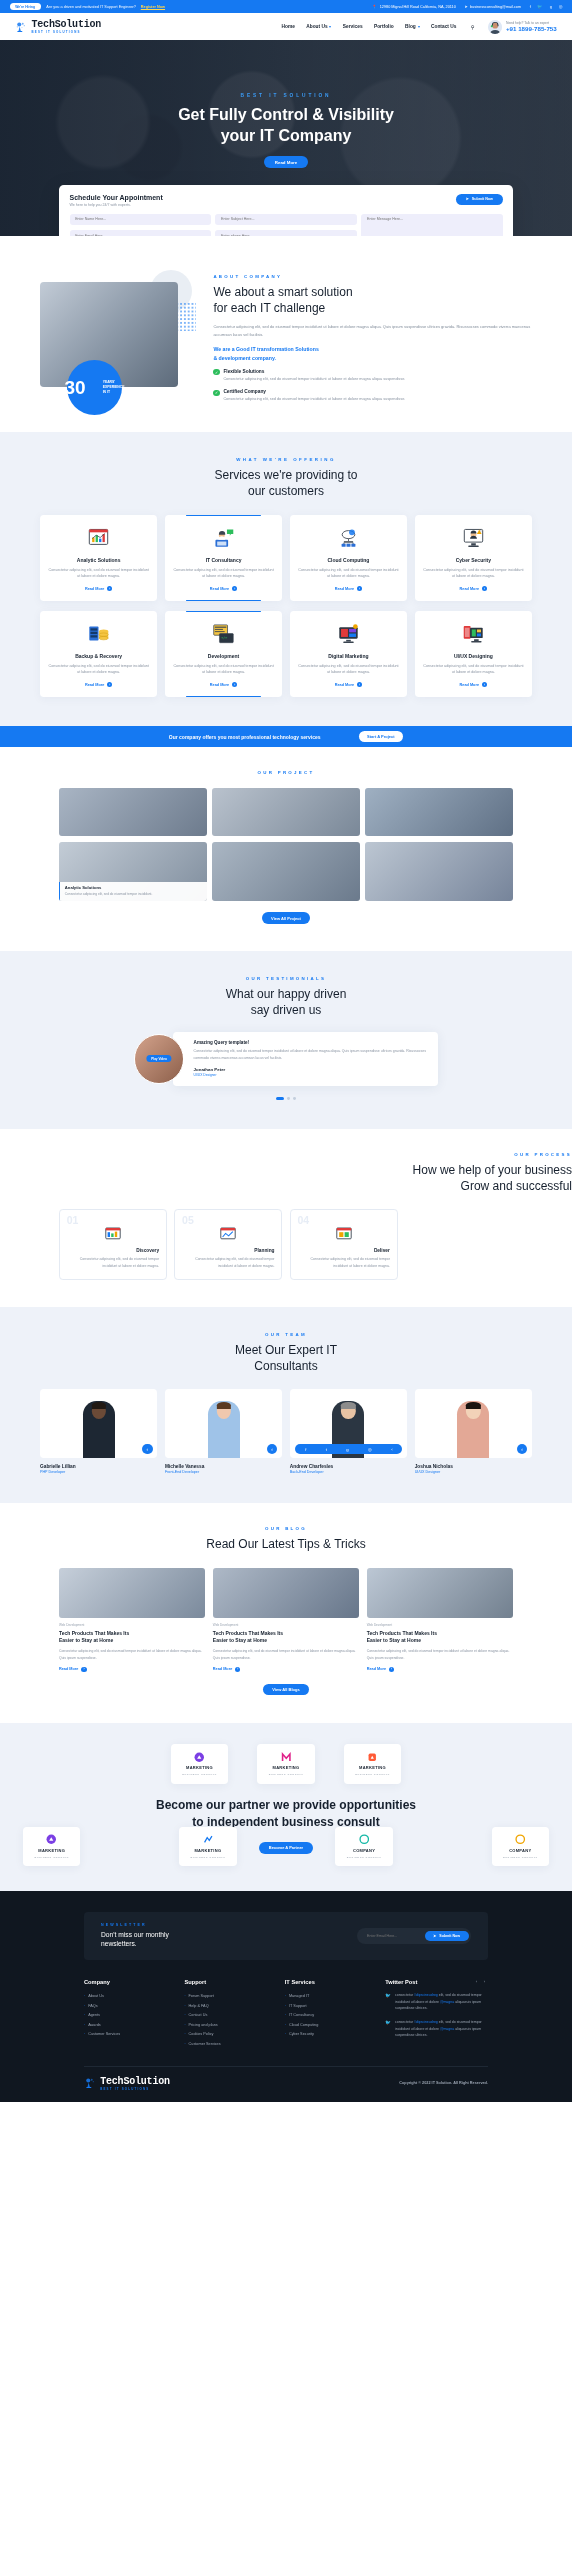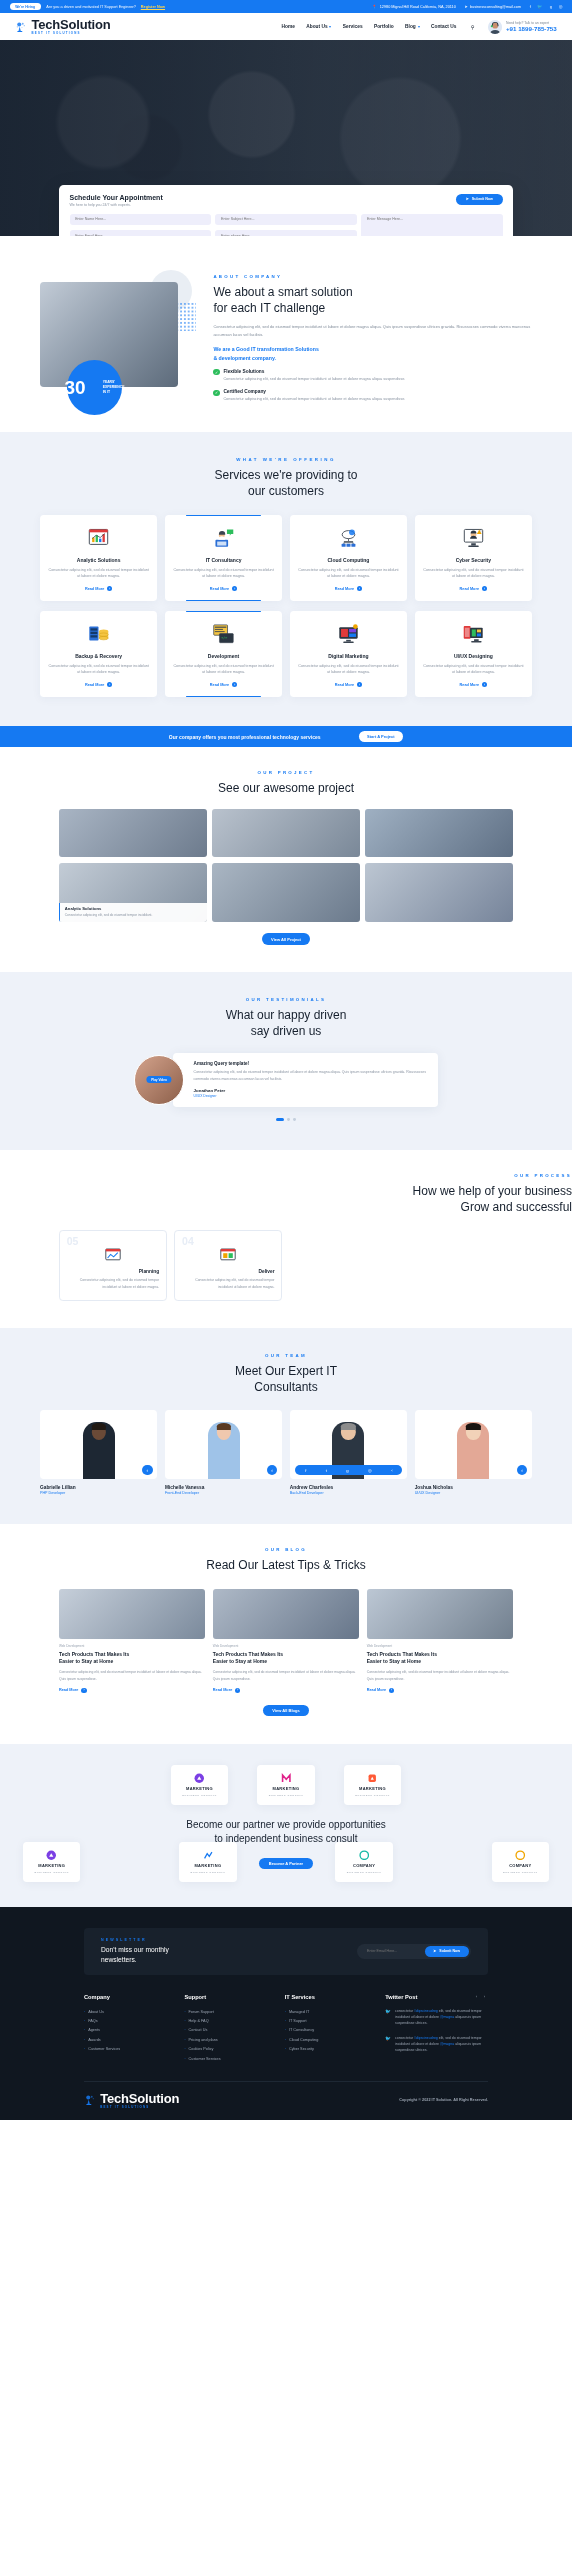--- a/index.html
+++ b/index.html
@@ -17,21 +17,21 @@
   .topbar-right { margin-left:auto; display:flex; align-items:center; gap:8.6px; }
   .tb-item { display:flex; align-items:center; gap:2.4px; font-size:3.8px; }
   .tb-socials { display:flex; gap:6.7px; font-size:4.3px; opacity:.9; }
 
   
   .header { height:27px; display:flex; align-items:center; padding:0 15.3px; background:#fff; }
   .logo { display:flex; align-items:center; gap:3.8px; }
   .logo-mark { width:12.4px; height:12.4px; position:relative; }
   .logo-mark svg { width:12.4px; height:12.4px; }
   .logo-text { line-height:1; }
-  .logo-title { font-size:13px; font-weight:bold; color:#16202e; letter-spacing:-0.2px; }
+  .logo-title { font-size:10px; font-weight:bold; color:#16202e; letter-spacing:-0.2px;font-family:Liberation Mono, monospace; }
   .logo-sub { font-size:2.9px; font-weight:bold; color:#1579f2; letter-spacing:1.2px; margin-top:1px; }
   .nav { display:flex; align-items:center; gap:11.4px; margin-left:auto; }
   .nav a { color:#16202e; font-size:4.8px; font-weight:600; text-decoration:none; display:flex; align-items:center; gap:1.9px; }
   .caret { width:0;height:0;border-left:1.9px solid transparent;border-right:1.9px solid transparent;border-top:2.4px solid #1579f2; }
   .search-ic { font-size:5.2px; color:#16202e; margin-left:2.9px; }
   .header-contact { display:flex; align-items:center; gap:3.8px; margin-left:13.4px; }
   .agent-av { width:14.3px;height:14.3px;border-radius:50%;background:#e6eef9;position:relative;overflow:hidden; }
   .agent-av svg{width:14.3px;height:14.3px;}
   .hc-text { line-height:1.25; }
   .hc-label { font-size:3.4px; color:#7b8794; }
@@ -182,21 +182,21 @@
   .bl-t { font-size:5px; font-weight:bold; color:#16202e; line-height:1.45; margin-top:2.9px; }
   .bl-d { font-size:3.4px; line-height:1.85; color:#8a94a2; margin-top:3.8px; }
 
   
   .partners { background:#eef2f9; padding:21px 0 25px; text-align:center; position:relative; }
   .logo-row { display:flex; justify-content:center; gap:29px; }
   .logo-box { background:#fff; border-radius:3.8px; padding:7.6px 11.4px; box-shadow:0 1.9px 9.5px rgba(30,50,90,.06);
     display:flex; flex-direction:column; align-items:center; gap:2.9px; min-width:42px; }
   .logo-box .lg { font-size:4px; font-weight:bold; color:#16202e; letter-spacing:0.3px; }
   .logo-box .lsub { font-size:2.5px; color:#9aa4b1; letter-spacing:0.6px; }
-  .partner-title { font-size:10px; color:#16202e; line-height:1.4; margin:13.4px 0 0; font-weight:normal; }
+  .partner-title { font-size:12px; color:#16202e; line-height:1.4; margin:13.4px 0 0; font-weight:bold; }
   .row2 { display:flex; justify-content:space-between; align-items:center; padding:0 23px; margin-top:-27px; }
 
   
   .footer { background:#101720; padding:21px 0 0; }
   .news { background:#18212c; border-radius:3.8px; margin:0 84px; padding:10.5px 17px; display:flex; align-items:center; }
   .news-k { color:#1579f2; font-size:3.6px; font-weight:bold; letter-spacing:2.1px; }
   .news-t { color:#fff; font-size:6.7px; line-height:1.45; margin-top:2.9px; }
   .news-form { margin-left:auto; background:#222c38; border-radius:10.5px; display:flex; align-items:center; padding:2.4px; width:114px; }
   .news-form input { background:transparent; border:none; color:#8a94a2; font-size:3.6px; padding:0 7.6px;
     flex:1; font-family:inherit; outline:none; }
@@ -298,20 +298,28 @@
       <span class="hc-text">
         <div class="hc-label">Need help? Talk to an expert</div>
         <div class="hc-phone">+91 1899-785-753</div>
       </span>
     </div>
   </div>
 
   <section class="hero">
     <div class="hero-photo"></div>
     <div class="hero-overlay"></div>
+    <div class="hero-inner">
+      <div class="hero-kicker">BEST IT SOLUTION</div>
+      <h1 class="hero-title">
+        <span>Get Fully Control &amp; Visibility</span><br>
+        <span>your IT Company</span>
+      </h1>
+      <button class="btn-blue">Read More</button>
+    </div>
 
     <div class="form-card">
       <div class="fc-head">
         <div>
           <div class="fc-title">Schedule Your Appointment</div>
           <div class="fc-sub">We here to help you 24/7 with experts.</div>
         </div>
         <button class="fc-btn">
           <span>➤</span>
           <span>Submit Now</span>
@@ -495,21 +503,20 @@
       </div>
   </section>
 
   <section class="cta-strip">
     <span class="cta-text">Our company offers you most professional technology services</span>
     <button class="cta-btn">Start A Project</button>
   </section>
 
   <section class="projects">
     <div class="kicker">OUR PROJECT</div>
-    <h2 class="h2">See our awesome project</h2>
     <div class="proj-grid">
       <div class="ph ph-a"></div>
       <div class="ph ph-b"></div>
       <div class="ph ph-c"></div>
       <div class="ph ph-d">
         <div class="proj-caption">
           <div class="pc-t">Analytic Solutions</div>
           <div class="pc-d">Consectetur adipiscing elit, sed do eiusmod tempor incididunt.</div>
         </div>
       </div>
@@ -543,20 +550,32 @@
     </div>
   </section>
 
   <section class="process">
     <div class="kicker">OUR PROCESS</div>
     <h2 class="h2">
       <span>How we help of your business</span><br>
       <span>Grow and successful</span>
     </h2>
     <div class="proc-grid" id="process-grid">
+        <div class="proc-card">
+          <span class="proc-num">01</span>
+          <div class="proc-ic"><svg viewBox="0 0 30 30">
+              <rect x="3" y="5" width="24" height="18" rx="1.5" fill="#fff" stroke="#3a4450" stroke-width="1.5"></rect>
+              <rect x="3" y="5" width="24" height="4" fill="#e03a3a"></rect>
+              <rect x="6" y="12" width="4" height="8" fill="#1579f2"></rect>
+              <rect x="12" y="14" width="4" height="6" fill="#2dbd5c"></rect>
+              <rect x="18" y="11" width="4" height="9" fill="#f0a500"></rect>
+            </svg></div>
+          <div class="proc-t">Discovery</div>
+          <div class="proc-d">Consectetur adipiscing elit, sed do eiusmod tempor incididunt ut labore et dolore magna.</div>
+        </div>
         <div class="proc-card">
           <span class="proc-num">05</span>
           <div class="proc-ic"><svg viewBox="0 0 30 30">
               <rect x="3" y="5" width="24" height="18" rx="1.5" fill="#fff" stroke="#3a4450" stroke-width="1.5"></rect>
               <rect x="3" y="5" width="24" height="4" fill="#e03a3a"></rect>
               <path d="M6 20l5-6 5 4 7-7" stroke="#1579f2" stroke-width="1.8" fill="none"></path>
             </svg></div>
           <div class="proc-t">Planning</div>
           <div class="proc-d">Consectetur adipiscing elit, sed do eiusmod tempor incididunt ut labore et dolore magna.</div>
         </div>

